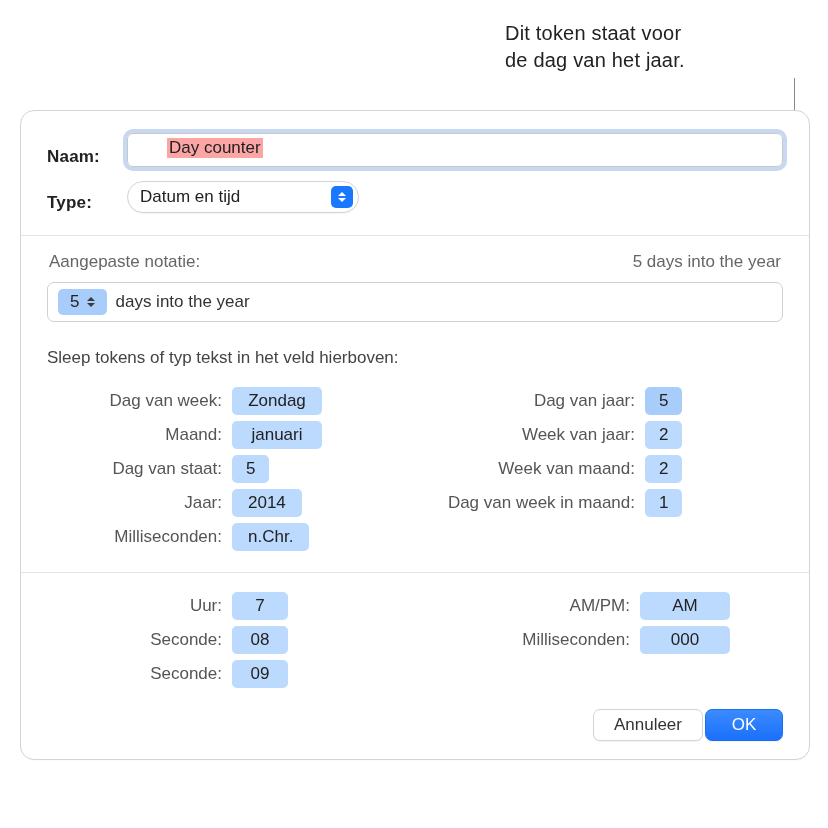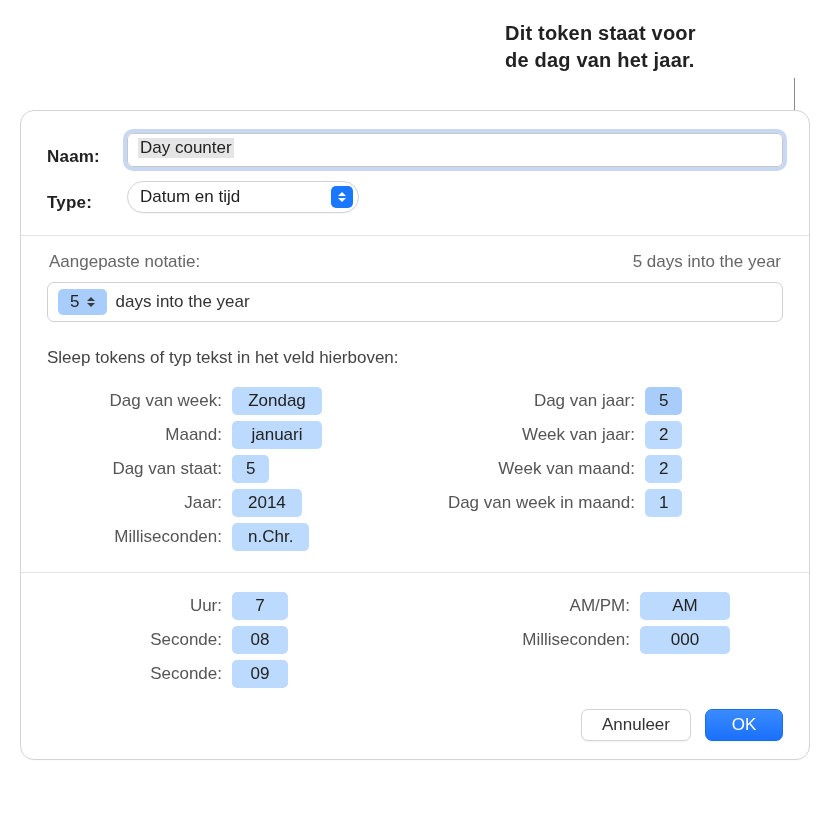--- a/index.html
+++ b/index.html
@@ -16,21 +16,20 @@
   }
   .annotation {
     position: absolute;
     top: 20px;
     left: 505px;
     width: 290px;
     font-size: 20px;
     color: #222;
     letter-spacing: 0.2px;
     line-height: 1.35;
-    font-weight: bold;
   }
   .annot-line {
     position: absolute;
     background: #888;
   }
   .dialog {
     position: absolute;
     top: 110px;
     left: 20px;
     width: 790px;
@@ -56,23 +55,24 @@
     flex: 1;
     height: 34px;
     border: 1px solid #c8c8c8;
     border-radius: 6px;
     padding: 4px 10px;
     font-size: 17px;
     box-shadow: 0 0 0 4px #c9d8f2;
   }
   .name-val {
     display: inline-block;
-    background: #e5e5e5;
+    background: #fca5a5;
     color: #222;
     padding: 0 2px;
+    margin-left: 29px;
   }
   .type-select {
     display: inline-flex;
     align-items: center;
     border: 1px solid #d4d4d4;
     border-radius: 16px;
     height: 32px;
     width: 232px;
     background: #fff;
     box-shadow: 0 1px 1px rgba(0,0,0,0.04);
@@ -184,21 +184,21 @@
     font-size: 17px;
   }
   .tok-pill.wide { min-width: 90px; }
   .tok-pill.alt { background: #a9cdfa; }
   .tok-pill.narrow { min-width: 36px; padding: 4px 14px; }
 
   .footer {
     margin-top: 6px;
     display: flex;
     justify-content: flex-end;
-    gap: 14px;
+    gap: 2px;
     padding: 12px 26px 0 26px;
   }
   .btn {
     height: 32px;
     border-radius: 7px;
     padding: 0 20px;
     font-size: 17px;
     display: inline-flex;
     align-items: center;
     justify-content: center;

